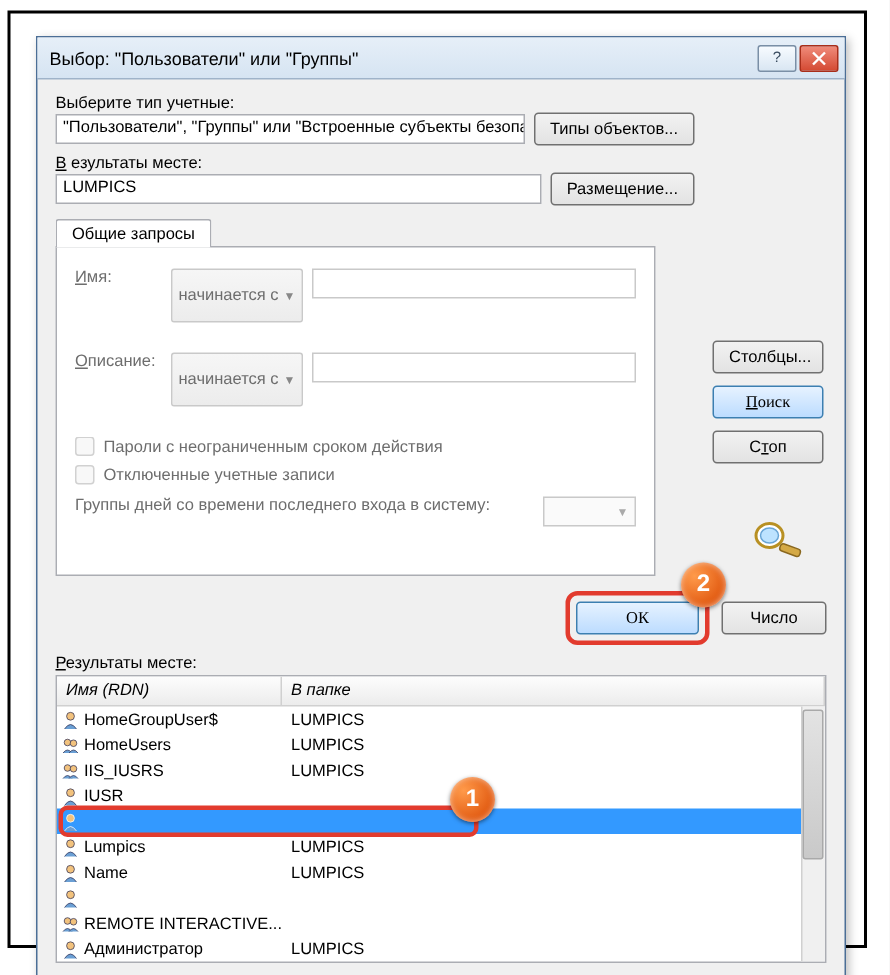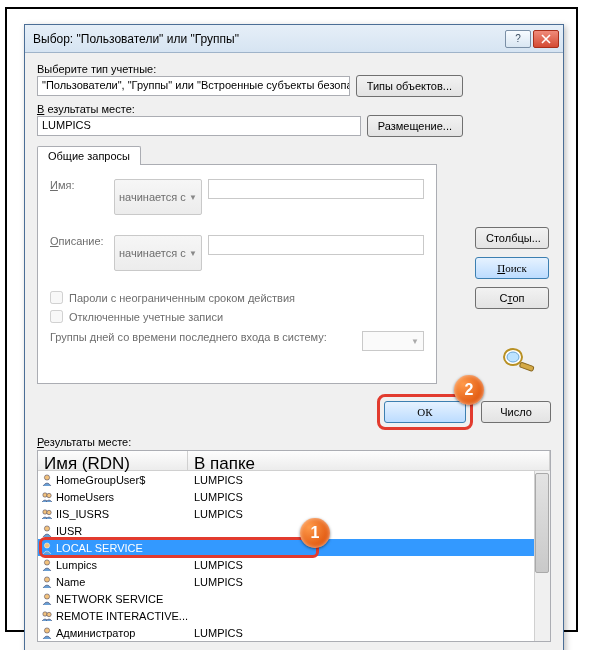--- a/index.html
+++ b/index.html
@@ -173,21 +173,22 @@
     height: 192px;
     background: #fff;
     overflow: hidden;
     position: relative;
   }
   .list-head {
     display: flex;
     background: linear-gradient(#fdfdfd,#ececec);
     border-bottom: 1px solid #d0d0d0;
     height: 20px;
-    font-size: 17px;
+    font-size: 11px;
+    font-style: italic;
   }
   .list-head div {
     border-right: 1px solid #d0d0d0;
     padding: 3px 6px;
   }
   .col-name { width: 150px; }
   .col-folder { flex: 1; }
   .list-body {
     overflow-y: scroll;
     height: 171px;
@@ -378,21 +379,20 @@
           <span class="n">IUSR</span>
           <span class="f"></span>
         </div>
         <div class="lrow selected">
           <span class="icn">
             <svg viewBox="0 0 14 14">
               <circle cx="7" cy="4.5" r="2.6" fill="#f2c27d" stroke="#fff" stroke-width="0.5"></circle>
               <path d="M3 13 Q7 7 11 13" fill="#6a9fd4" stroke="#fff" stroke-width="0.5"></path>
             </svg>
           </span>
-          <span class="n">LOCAL SERVICE</span>
           <span class="f"></span>
         </div>
         <div class="lrow">
           <span class="icn">
             <svg viewBox="0 0 14 14">
               <circle cx="7" cy="4.5" r="2.6" fill="#f2c27d" stroke="#335" stroke-width="0.5"></circle>
               <path d="M3 13 Q7 7 11 13" fill="#6a9fd4" stroke="#335" stroke-width="0.5"></path>
             </svg>
           </span>
           <span class="n">Lumpics</span>
@@ -408,21 +408,20 @@
           <span class="n">Name</span>
           <span class="f">LUMPICS</span>
         </div>
         <div class="lrow">
           <span class="icn">
             <svg viewBox="0 0 14 14">
               <circle cx="7" cy="4.5" r="2.6" fill="#f2c27d" stroke="#335" stroke-width="0.5"></circle>
               <path d="M3 13 Q7 7 11 13" fill="#6a9fd4" stroke="#335" stroke-width="0.5"></path>
             </svg>
           </span>
-          <span class="n">NETWORK SERVICE</span>
           <span class="f"></span>
         </div>
         <div class="lrow">
           <span class="icn">
             <svg viewBox="0 0 14 14">
               <circle cx="5" cy="5" r="2.2" fill="#f2c27d" stroke="#335" stroke-width="0.5"></circle>
               <circle cx="9" cy="5.5" r="2.2" fill="#f2c27d" stroke="#335" stroke-width="0.5"></circle>
               <path d="M2 12 Q5 8 8 12" fill="#6a9fd4" stroke="#335" stroke-width="0.5"></path>
               <path d="M6 12 Q9 8 12 12" fill="#6a9fd4" stroke="#335" stroke-width="0.5"></path>
             </svg>

